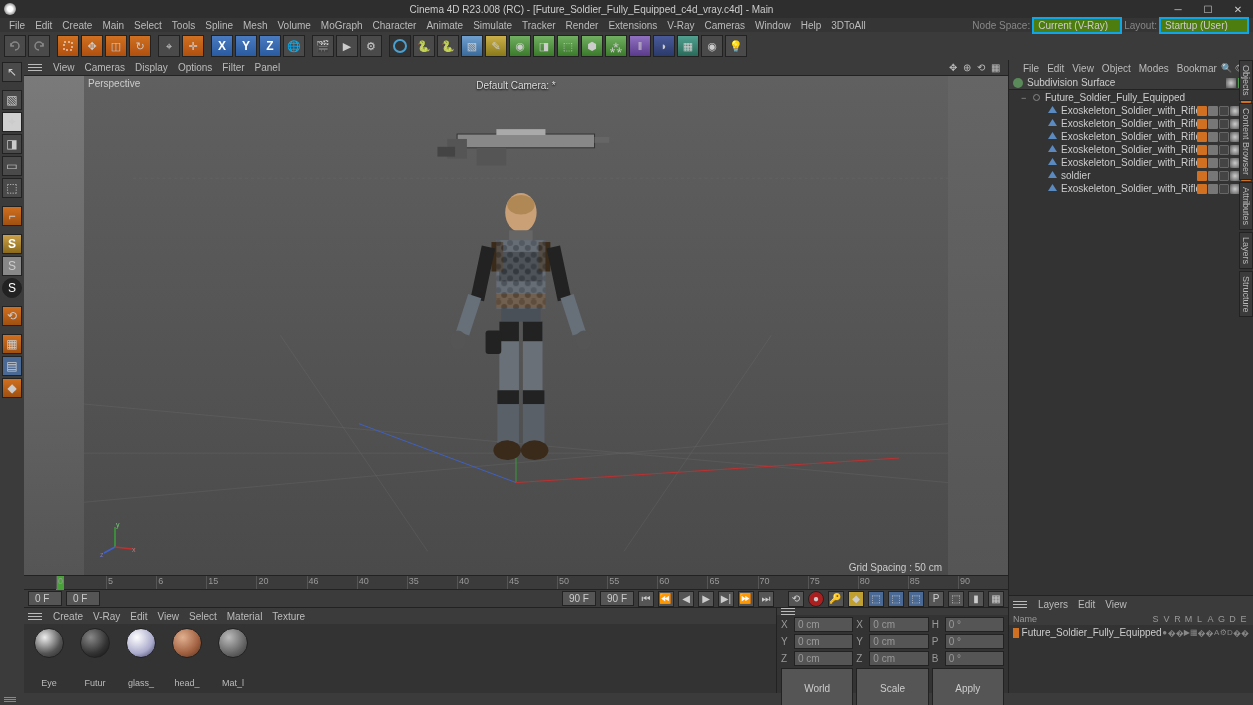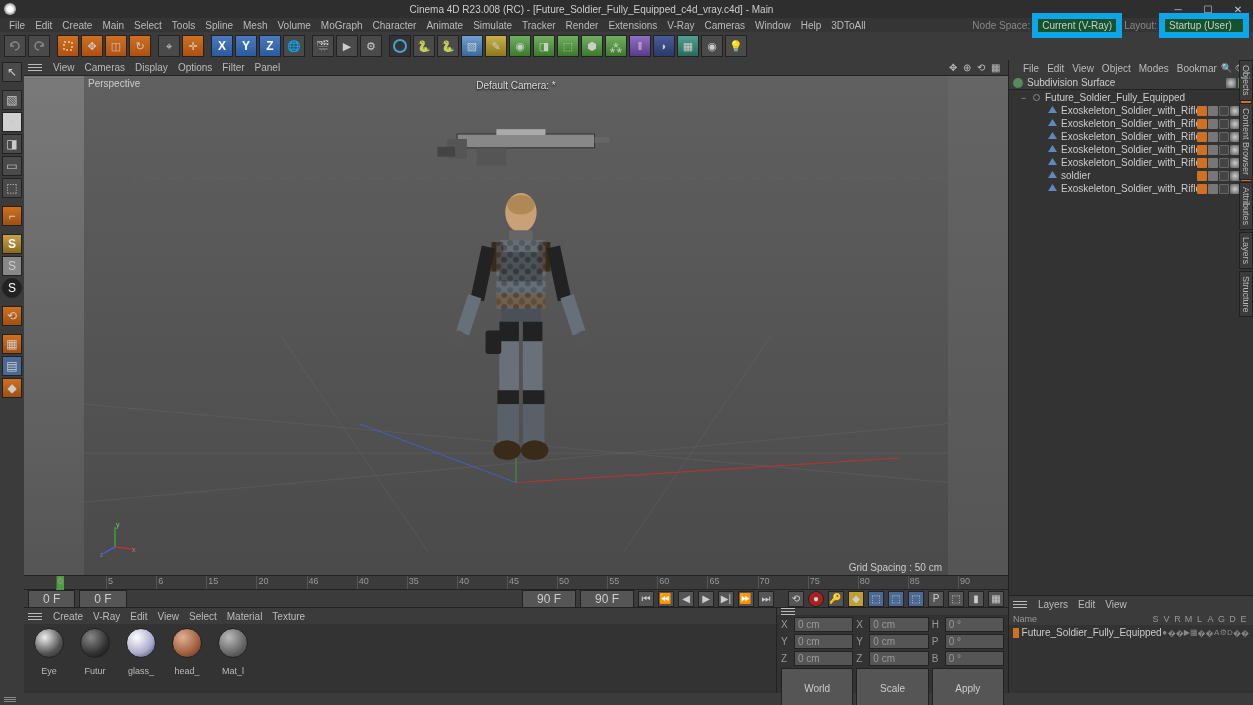--- a/index.html
+++ b/index.html
@@ -10,21 +10,21 @@
 .titlebar .app-icon { width: 12px; height: 12px; background: radial-gradient(circle, #fff 30%, #999 70%); border-radius: 50%; margin-right: 4px; }
 .titlebar .title { color: #ccc; font-size: 10px; flex: 1; text-align: center; }
 .titlebar .winctl { display: flex; }
 .titlebar .winctl div { width: 30px; height: 18px; display: flex; align-items: center; justify-content: center; color: #ccc; cursor: pointer; font-size:10px;}
 
 
 .menubar { height: 14px; background: #353535; display: flex; align-items: center; padding: 0 4px; gap: 0; }
 .menubar span { padding: 0 5px; color: #bbb; font-size: 10px; cursor: pointer; white-space: nowrap; }
 .menubar .spacer { flex: 1; }
 .menubar .label { color:#888; padding:0 2px; }
-.menubar .dropdown { background:#14532d; padding:1px 4px; min-width:90px; display:inline-block; font-size:10px; color:#ccc; border:6px solid #0ea5e9;}
+.menubar .dropdown { background:#4d7c0f; padding:1px 4px; min-width:90px; display:inline-block; font-size:10px; color:#ccc; border:2px solid #0ea5e9;}
 
 
 .toolbar { height: 28px; background: #3b3b3b; display:flex; align-items:center; padding:0 4px; gap:2px; }
 .toolbar .tbtn { width:22px; height:22px; background:#4a4a4a; border:1px solid #222; display:flex; align-items:center; justify-content:center; cursor:pointer; position:relative; }
 .toolbar .sep { width:3px; }
 .toolbar .orange { background:linear-gradient(#d07020,#b05010); }
 .toolbar .blue { background:linear-gradient(#4a7abf,#2a5a9f); color:#fff; font-weight:bold; font-size:12px; }
 .toolbar .cube { background:linear-gradient(#6fa0d0,#3a6a9a); }
 .toolbar .green { background:linear-gradient(#70b060,#3a7a2a); }
 .toolbar .purple { background:linear-gradient(#9070c0,#5a3a8a); }
@@ -67,42 +67,42 @@
 .viewport .scene { position:absolute; inset:0; }
 .viewport-right-pad { width:60px; background:linear-gradient(#656565,#555); }
 
 
 .timeline { height:14px; background:#3b3b3b; position:relative; border-top:1px solid #222; }
 .timeline .ruler { display:flex; height:100%; position:relative; padding-left:32px; }
 .timeline .ruler .tick { position:relative; flex:1; color:#999; font-size:9px; text-align:left; border-left:1px solid #555; padding-left:1px;}
 .timeline .ruler .marker { position:absolute; top:0; left:32px; width:8px; height:14px; background:#4aa03a; }
 
 .timecontrols { height:18px; background:#3b3b3b; display:flex; align-items:center; padding:0 4px; gap:4px; border-top:1px solid #222;}
-.timecontrols .field { background:#555; color:#ccc; padding:1px 14px; font-size:12px; min-width:34px; border:1px solid #222;}
+.timecontrols .field { background:#555; color:#ccc; padding:1px 6px; font-size:10px; min-width:34px; border:1px solid #222;}
 .timecontrols .spacer { flex:1; }
 .timecontrols .pbtn { width:16px; height:16px; background:#555; border:1px solid #222; color:#ccc; display:flex; align-items:center; justify-content:center; cursor:pointer; font-size:10px;}
 .timecontrols .pbtn.rec { background:#aa2020; border-radius:50%;}
 .timecontrols .pbtn.key { background:#c0a030; }
 .timecontrols .pbtn.on { background:#4a6a95; }
 
 
 .botrow { height:86px; display:flex; background:#333; border-top:1px solid #222;}
 .materials { flex:1; display:flex; flex-direction:column; }
 .mat-menu { height:16px; background:#3b3b3b; display:flex; align-items:center; padding:0 4px;}
 .mat-menu .hamb { width:14px; display:flex; flex-direction:column; gap:2px; margin-right:6px; cursor:pointer;}
 .mat-menu .hamb div { height:1px; background:#bbb; }
 .mat-menu span { padding:0 5px; color:#bbb; font-size:10px; cursor:pointer;}
 .mat-list { flex:1; display:flex; padding:4px; gap:4px; background:#333;}
 .mat-item { width:42px; display:flex; flex-direction:column; align-items:center; cursor:pointer;}
 .mat-ball { width:30px; height:30px; border-radius:50%; background:radial-gradient(circle at 35% 30%, #eee, #555 60%, #222); border:1px solid #222;}
 .mat-ball.dark { background:radial-gradient(circle at 35% 30%, #888, #333 60%, #111);}
 .mat-ball.glass { background:radial-gradient(circle at 35% 30%, #fff, #aac 60%, #335);}
 .mat-ball.head { background:radial-gradient(circle at 35% 30%, #e0b090, #a06040 60%, #503020);}
 .mat-ball.gray { background:radial-gradient(circle at 35% 30%, #bbb, #666 60%, #333);}
-.mat-name { font-size:9px; color:#bbb; margin-top:8px; overflow:hidden; width:100%; text-align:center;}
+.mat-name { font-size:9px; color:#bbb; margin-top:20px; overflow:hidden; width:100%; text-align:center;}
 
 .coords { width:232px; background:#333; border-left:1px solid #222; display:flex; flex-direction:column;}
 .coords-menu { height:16px; background:#3b3b3b; display:flex; align-items:center; padding:0 4px;}
 .coords-menu .hamb { width:14px; display:flex; flex-direction:column; gap:2px; margin-right:6px;}
 .coords-menu .hamb div { height:1px; background:#bbb; }
 .coords-grid { flex:1; padding:2px 4px;}
 .coords-row { display:flex; gap:3px; margin-bottom:2px; align-items:center;}
 .coords-row .lbl { width:10px; color:#999; font-size:10px;}
 .coords-row .val { flex:1; background:#555; color:#999; padding:1px 3px; font-size:10px; border:1px solid #222;}
 .coords-row .btn { flex:1; background:#555; color:#ccc; padding:14px; text-align:center; font-size:10px; border:1px solid #222; cursor:pointer;}

